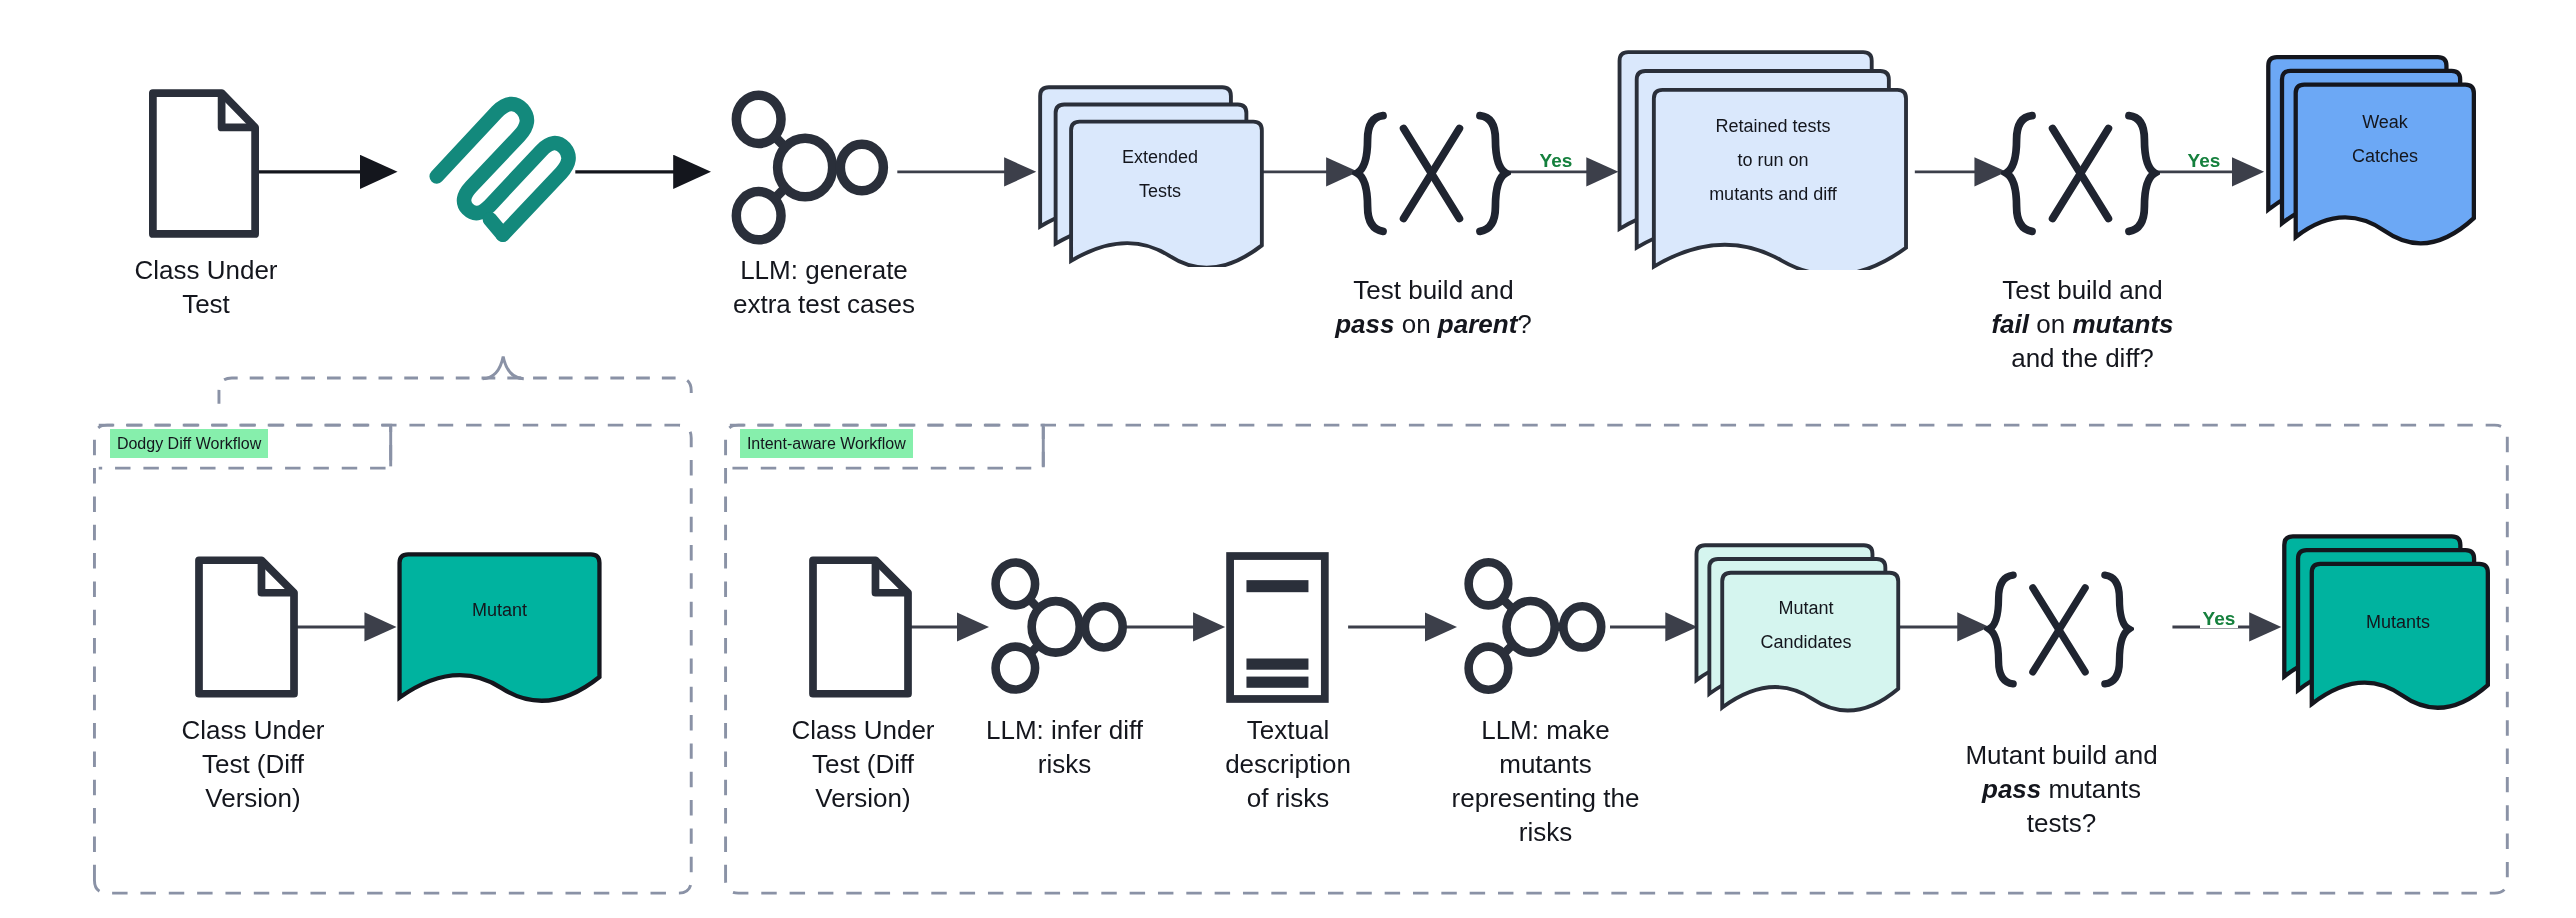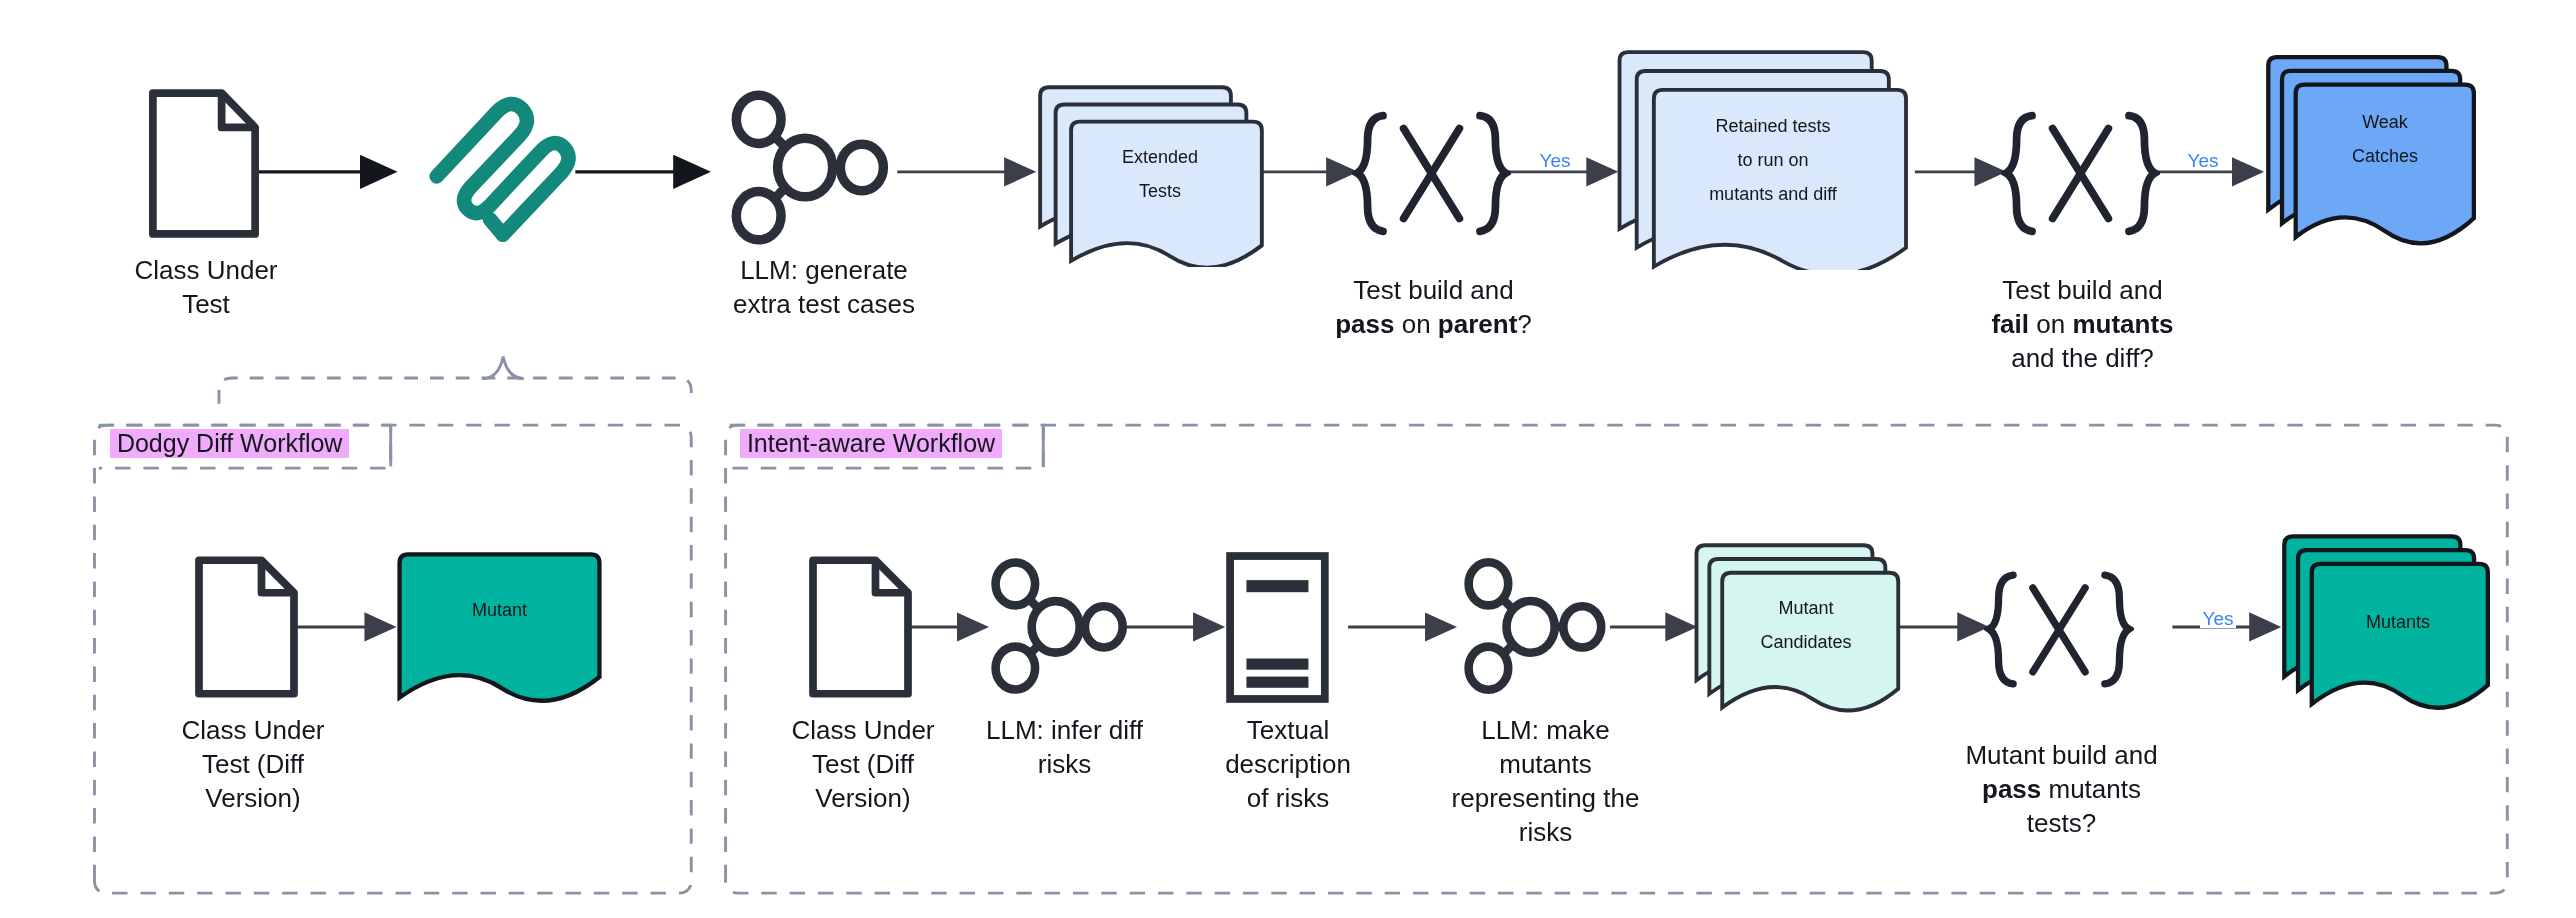--- a/index.html
+++ b/index.html
@@ -23,54 +23,55 @@
     position: absolute;
   }
   .lbl {
     position: absolute;
     text-align: center;
     font-size: 26px;
     line-height: 34px;
     color: #14161d;
     white-space: pre-line;
   }
-  .lbl b { font-weight: bold; }
+  .lbl b { font-weight: bold; font-style: italic; }
   .svg-layer {
     position: absolute;
     left: 0;
     top: 0;
     width: 2576px;
     height: 919px;
     pointer-events: none;
   }
   .grp-title {
     position: absolute;
-    font-size: 25px;
+    font-size: 16px;
     line-height: 29px;
     color: #14161d;
-    background: #f0abfc;
+    background: #86efac;
     padding: 0 6.9px;
     white-space: nowrap;
   }
   .doc-text {
     position: absolute;
     width: 100%;
     text-align: center;
     font-size: 18px;
     line-height: 34px;
     color: #14161d;
     white-space: pre-line;
   }
   .yes-lbl {
     position: absolute;
     font-size: 19px;
     line-height: 19px;
-    color: #3b82f6;
+    color: #15803d;
     background: #ffffff;
     padding: 0 2.6px;
+    font-weight: bold;
   }
 </style>
 </head>
 <body>
 
 <div id="canvas">
 
   <svg class="svg-layer" viewBox="0 0 3000 1070">
     <defs>
       <marker id="arrowDark" markerWidth="12" markerHeight="12" refX="9" refY="5" orient="auto">

